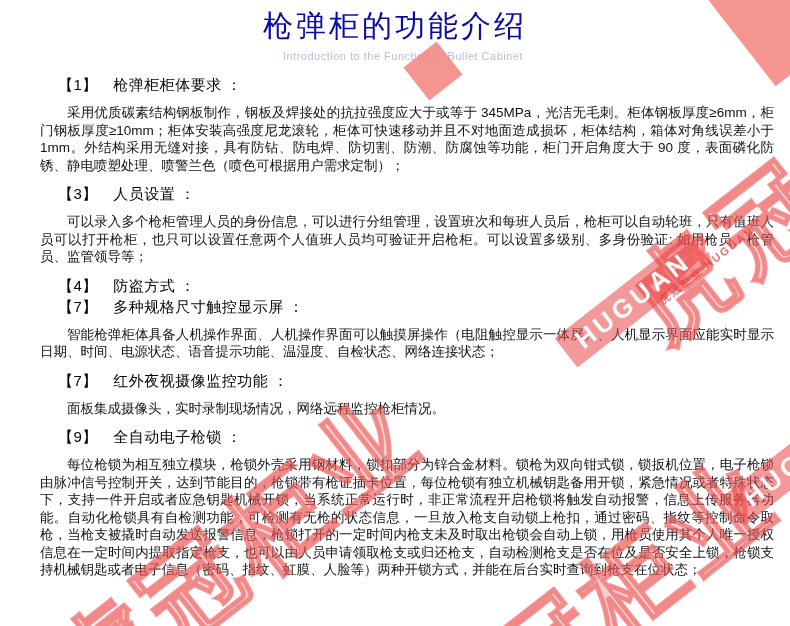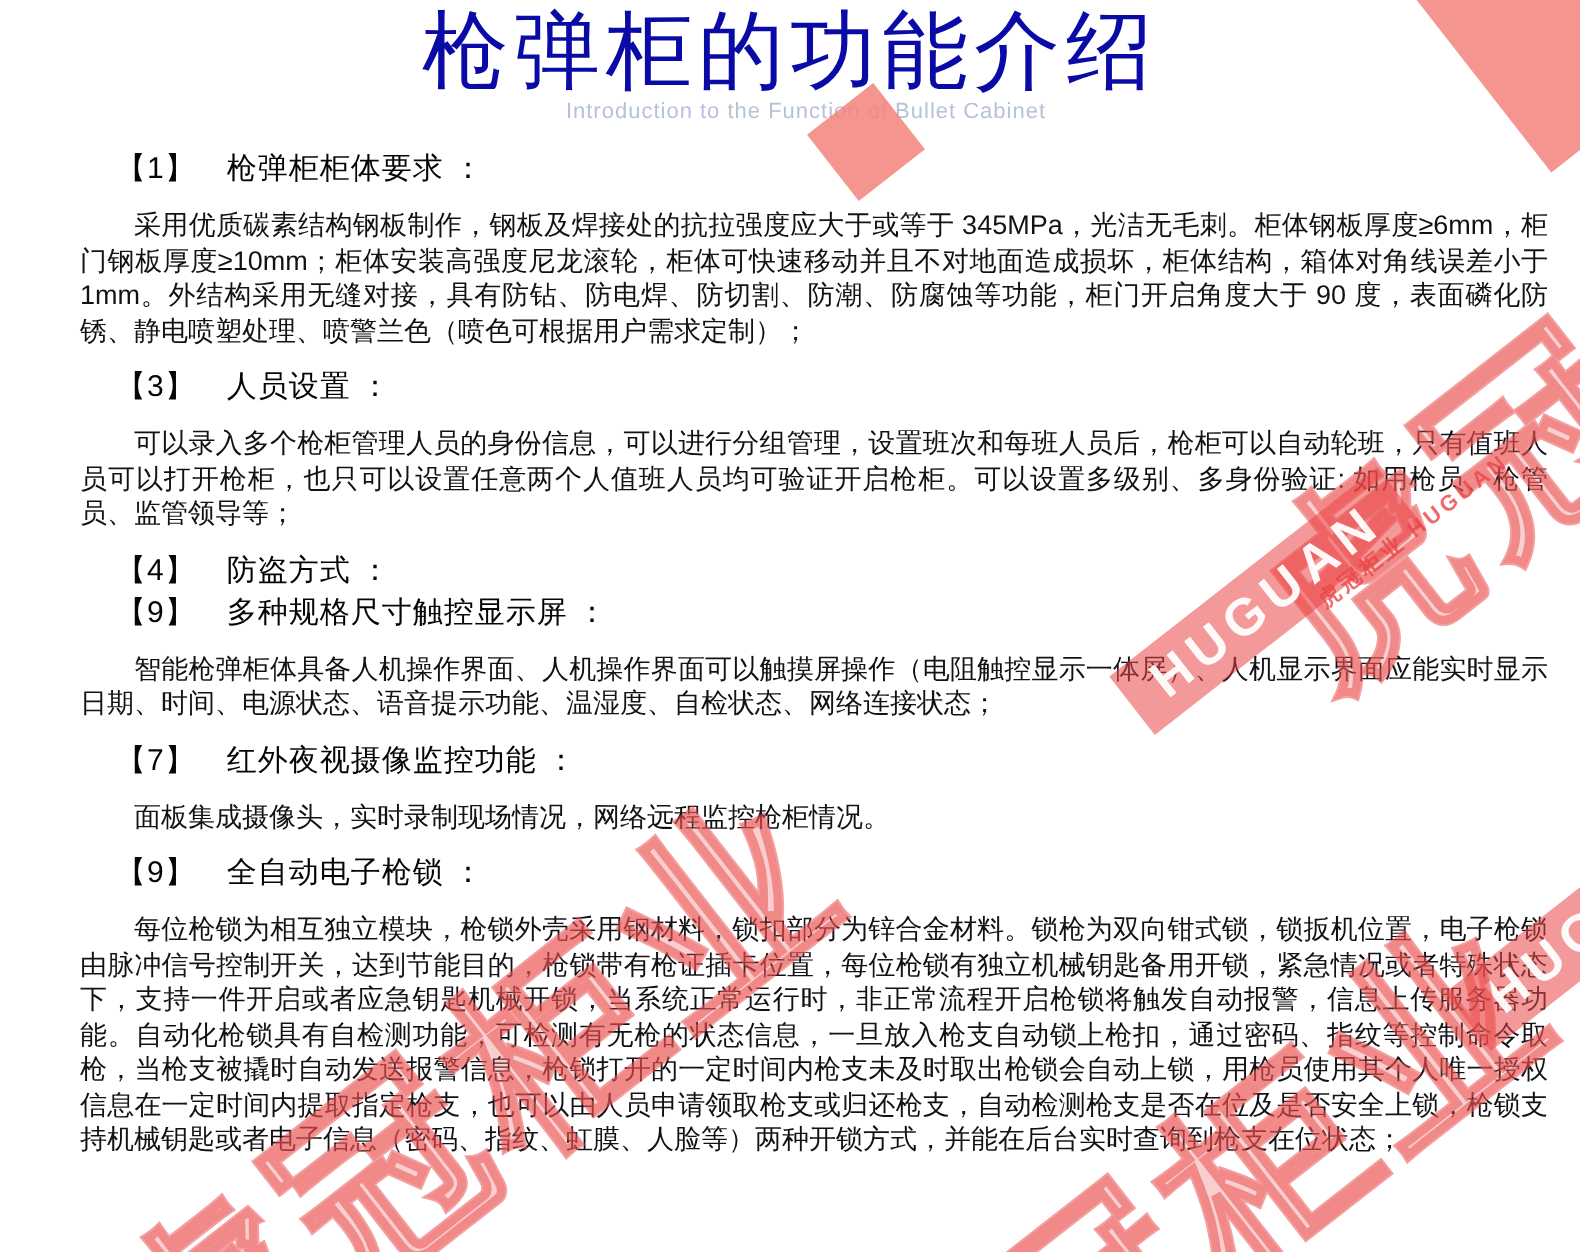--- a/index.html
+++ b/index.html
@@ -6,21 +6,21 @@
   #page{
     position:relative;
     width:790px;height:626px;
     background:#ffffff;
     overflow:hidden;
     font-family:"Liberation Sans","DejaVu Sans",sans-serif;
   }
   
   .header{position:relative;text-align:center;padding-top:6px;}
   .page-title{
-    font-size:43px;line-height:40px;font-weight:400;
+    font-size:30px;line-height:40px;font-weight:400;
     letter-spacing:3px;color:#0a0aa6;
   }
   .page-subtitle{
     margin-top:4px;font-size:11px;line-height:13px;
     letter-spacing:0.5px;color:#b6c2d8;padding-left:16px;
   }
   
   .content{
     position:relative;
     margin:14px 4px 0 28px;
@@ -80,21 +80,21 @@
       <div class="sec-head">【3】　人员设置 ：</div>
       <p class="sec-body">可以录入多个枪柜管理人员的身份信息，可以进行分组管理，设置班次和每班人员后，枪柜可以自动轮班，只有值班人员可以打开枪柜，也只可以设置任意两个人值班人员均可验证开启枪柜。可以设置多级别、多身份验证: 如用枪员、枪管员、监管领导等；</p>
     </div>
 
     <div>
       <div class="sec-head">【4】　防盗方式 ：</div>
     </div>
 
 
     <div>
-      <div class="sec-head">【9】　多种规格尺寸触控显示屏 ：</div>
+      <div class="sec-head">【7】　多种规格尺寸触控显示屏 ：</div>
       <p class="sec-body">智能枪弹柜体具备人机操作界面、人机操作界面可以触摸屏操作（电阻触控显示一体屏）、人机显示界面应能实时显示日期、时间、电源状态、语音提示功能、温湿度、自检状态、网络连接状态；</p>
     </div>
 
     <div>
       <div class="sec-head">【7】　红外夜视摄像监控功能 ：</div>
       <p class="sec-body">面板集成摄像头，实时录制现场情况，网络远程监控枪柜情况。</p>
     </div>
 
     <div>
       <div class="sec-head">【9】　全自动电子枪锁 ：</div>

